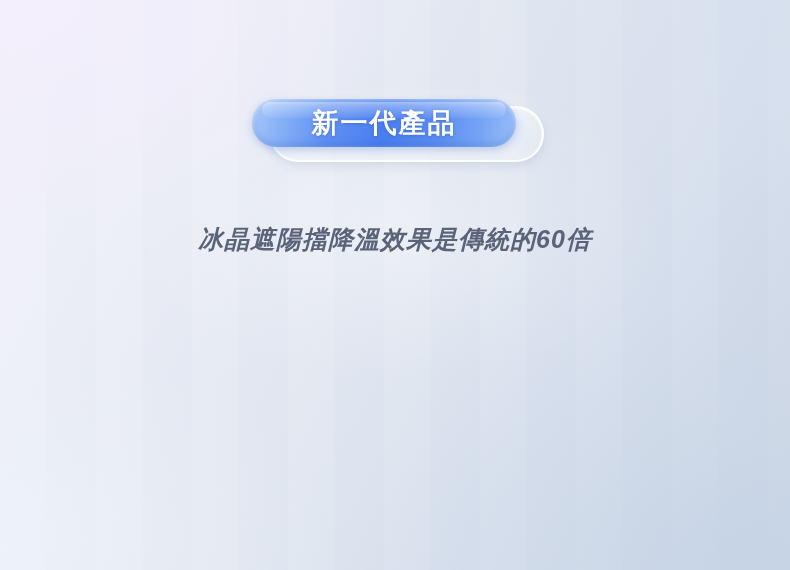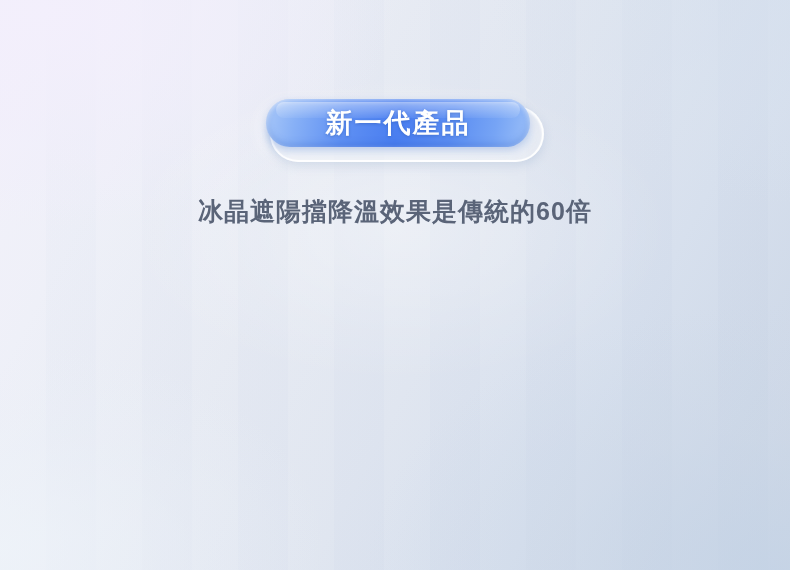--- a/index.html
+++ b/index.html
@@ -132,21 +132,21 @@
     border-radius: 999px;
     background: linear-gradient(180deg,
       rgba(226,236,250,0.85) 0%,
       rgba(214,226,243,0.55) 60%,
       rgba(210,222,240,0.0) 100%);
     filter: blur(2.5px);
   }
   
   .badge-pill {
     position: absolute;
-    left: 14px;
+    left: 0;
     top: 7px;
     width: 264px;
     height: 48px;
     border-radius: 999px;
     background:
       linear-gradient(100deg,
         #a9c8f8 0%,
         #87b0f6 12%,
         #5f90f3 30%,
         #4a7ef0 50%,
@@ -205,23 +205,24 @@
     font-size: 58px;
     font-weight: 700;
     line-height: 1.12;
     margin-top: 10px;
     letter-spacing: 0px;
     white-space: nowrap;
   }
 
   
   .sub-block {
-    margin-top: 34px;
+    margin-top: 62px;
     text-align: center;
     width: 100%;
+    font-style: italic;
   }
   .sub-cn {
     color: #5a6478;
     font-size: 25px;
     font-weight: 600;
     letter-spacing: 1px;
     line-height: 1.2;
     white-space: nowrap;
   }
   .sub-en {

